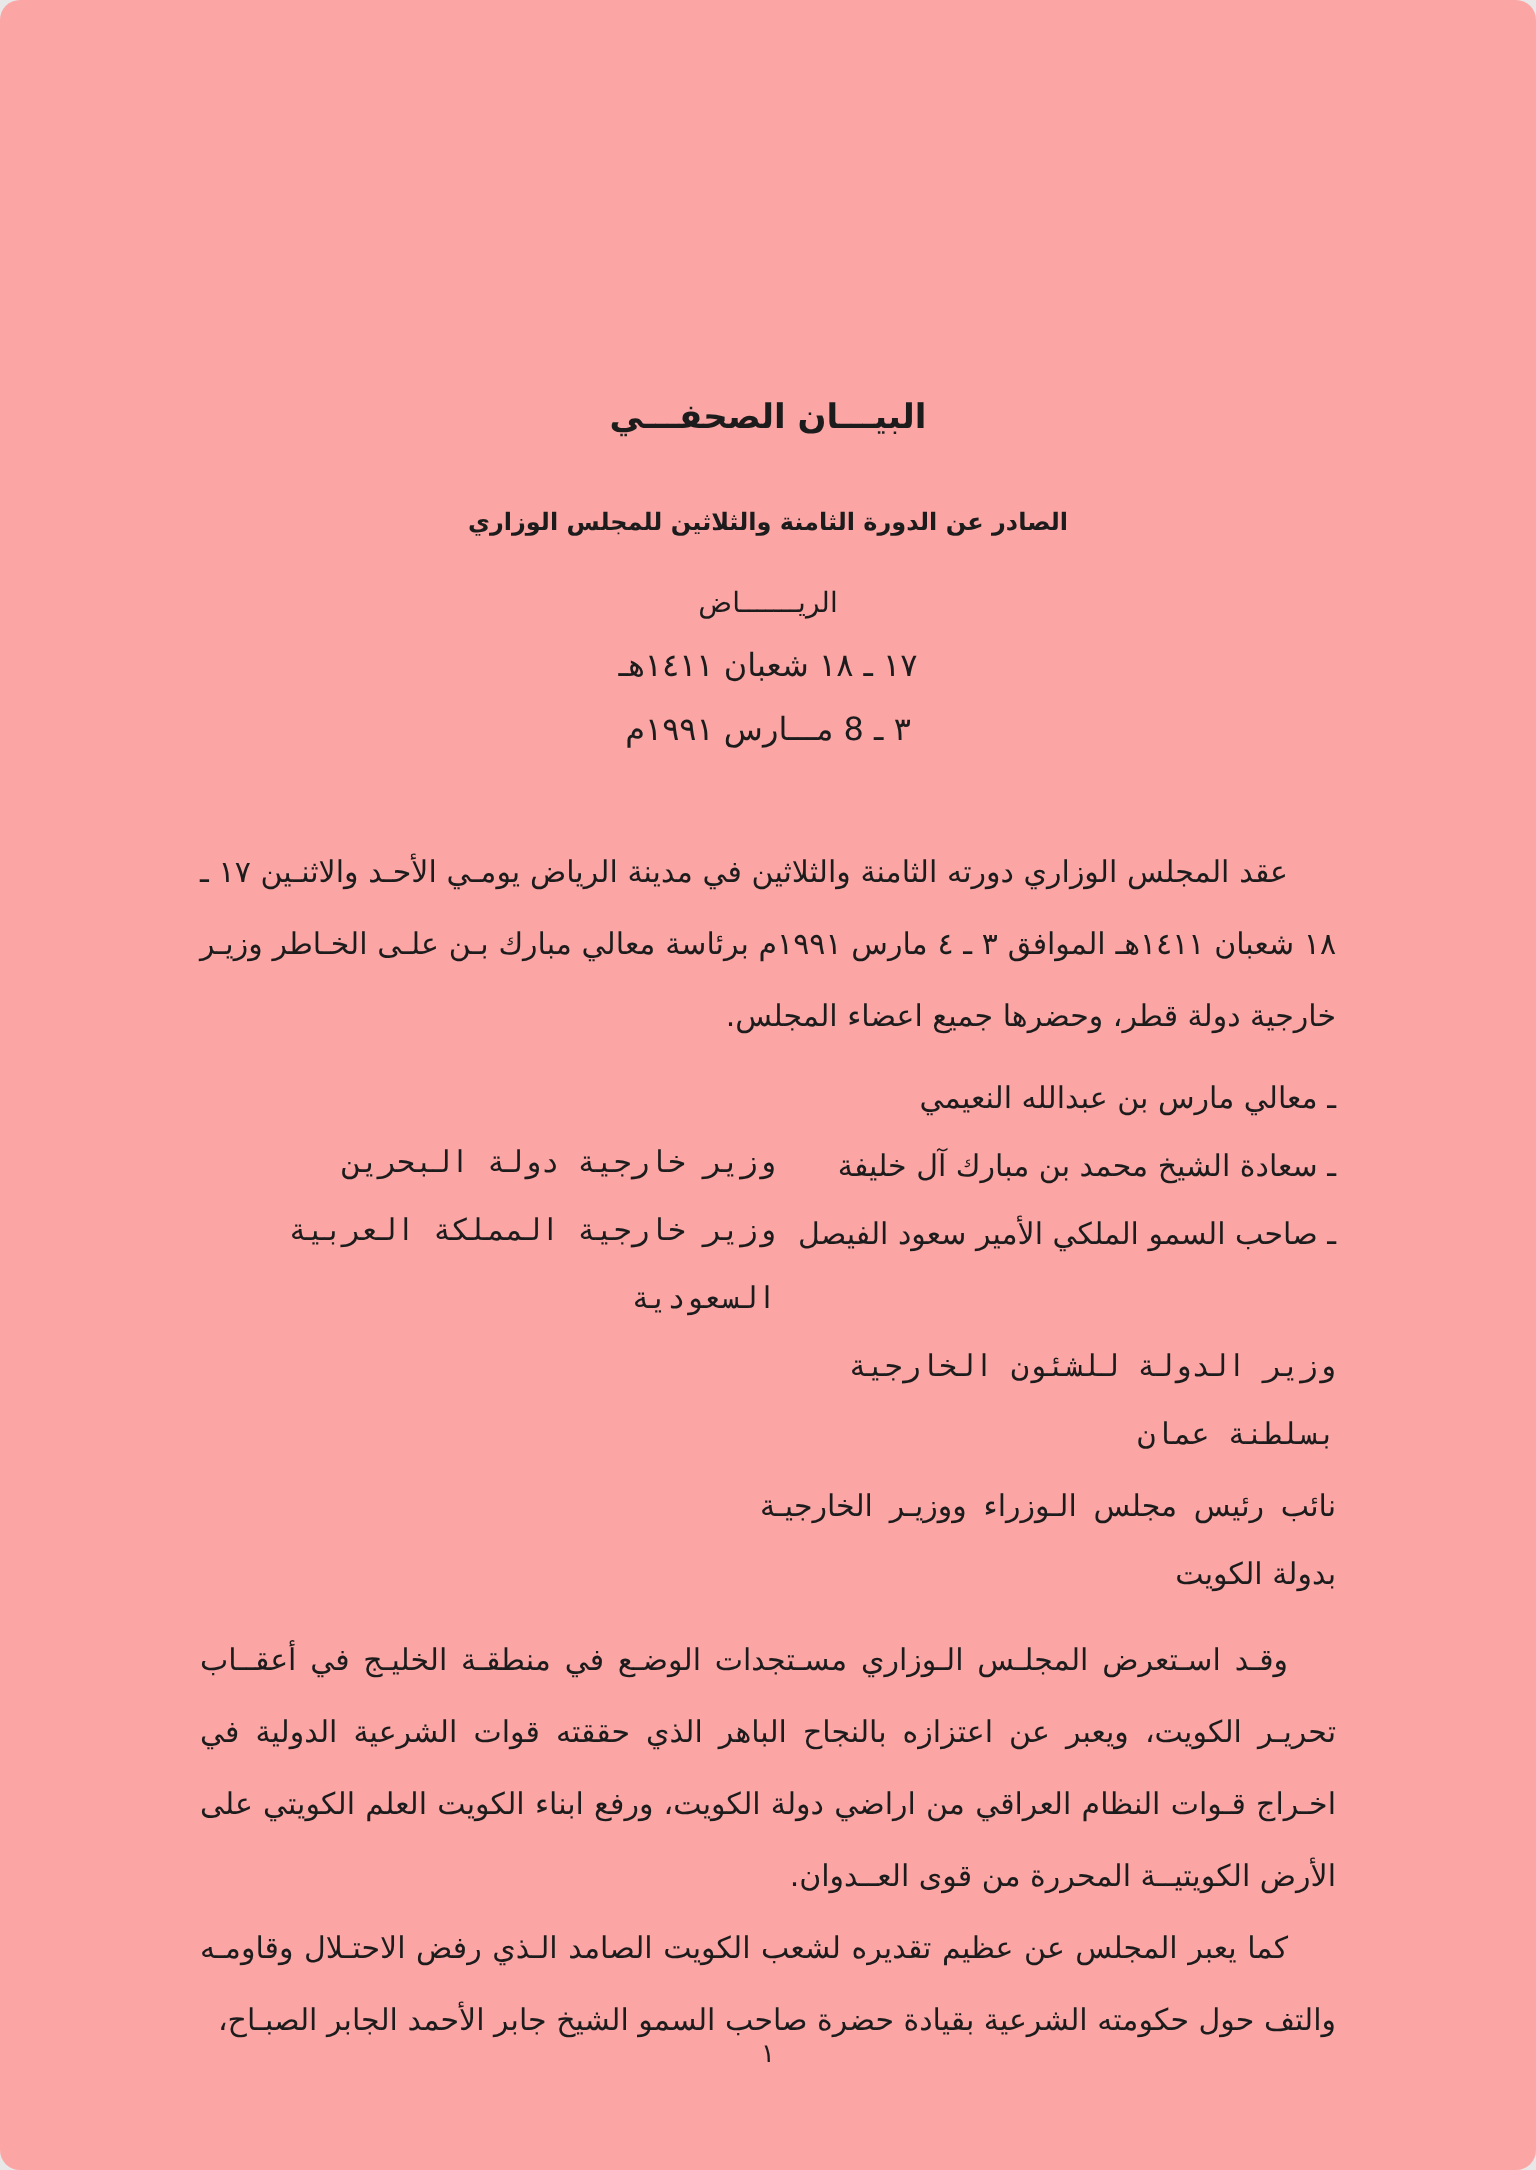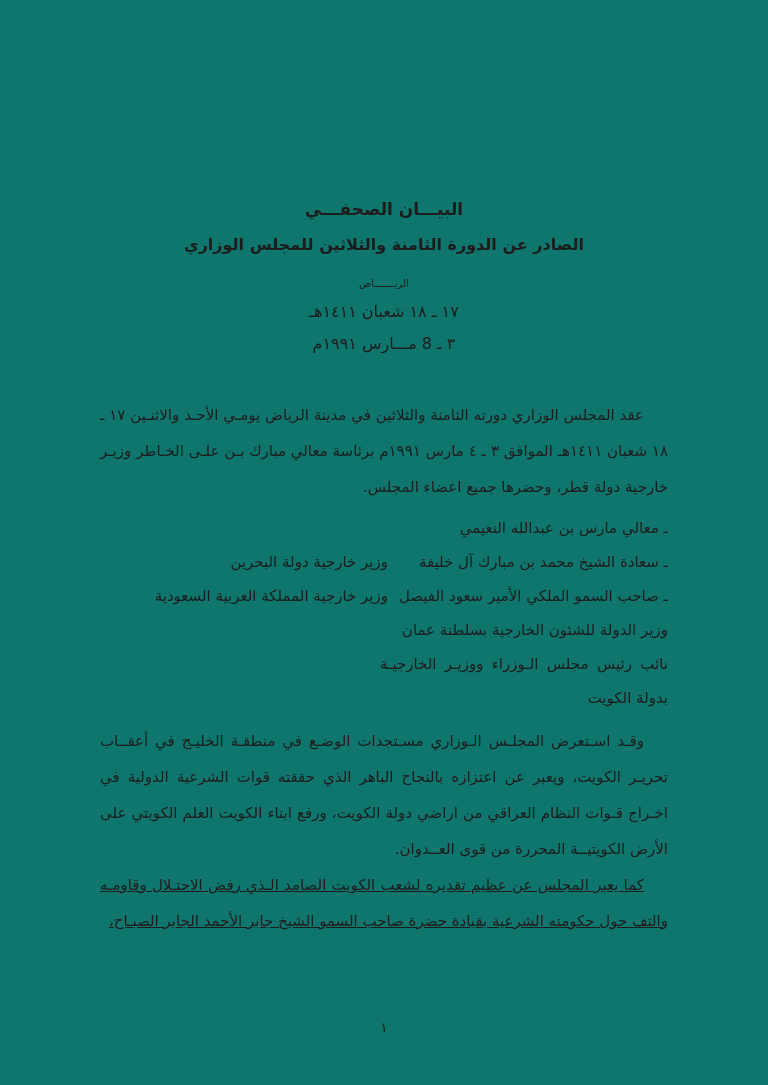--- a/index.html
+++ b/index.html
@@ -5,37 +5,38 @@
   * { margin: 0; padding: 0; box-sizing: border-box; }
   html, body { background: #e8e8e8; }
   body {
     width: 768px; height: 1085px;
     font-family: "DejaVu Sans", sans-serif;
     position: relative;
     margin: 0 auto;
   }
   .page {
     position: absolute; inset: 0;
-    background: #0f766e;
+    background: #fca5a5;
     color: #1c1c1c;
     direction: rtl;
     padding: 197px 100px 0 100px;
     overflow: hidden;
+    border-radius: 10px;
   }
   .title-block { text-align: center; }
   .title-line1 {
     font-size: 17px; font-weight: bold; line-height: 24px;
     letter-spacing: 0.5px;
   }
   .title-line2 {
-    font-size: 16px; font-weight: bold; line-height: 24px;
-    margin-top: 12px;
+    font-size: 12px; font-weight: bold; line-height: 24px;
+    margin-top: 28px;
   }
   .location {
-    font-size: 10px; margin-top: 21px; text-align: center;
+    font-size: 14px; margin-top: 21px; text-align: center;
   }
   .date-line {
     font-size: 16px; margin-top: 13px; text-align: center;
   }
   .body-text {
     margin-top: 44px;
     font-size: 15px;
     line-height: 36px;
     text-align: justify;
   }
@@ -49,23 +50,23 @@
   }
   .attendee-name {
     flex: 1 1 auto;
     padding-left: 10px;
   }
   .attendee-role {
     width: 288px;
     flex: 0 0 288px;
     text-align: justify;
   }
-  .attendee-role.short { text-align: right; }
+  .attendee-role.short { text-align: right; font-family: Liberation Mono, monospace; }
   .para2 { margin-top: 8px; }
-  .para3 { margin-top: 0; text-decoration: underline; }
+  .para3 { margin-top: 0; }
   .page-number {
     position: absolute;
     left: 0; right: 0;
     top: 1020px;
     text-align: center;
     font-size: 13px;
     color: #1c1c1c;
   }
 </style>
 </head>

